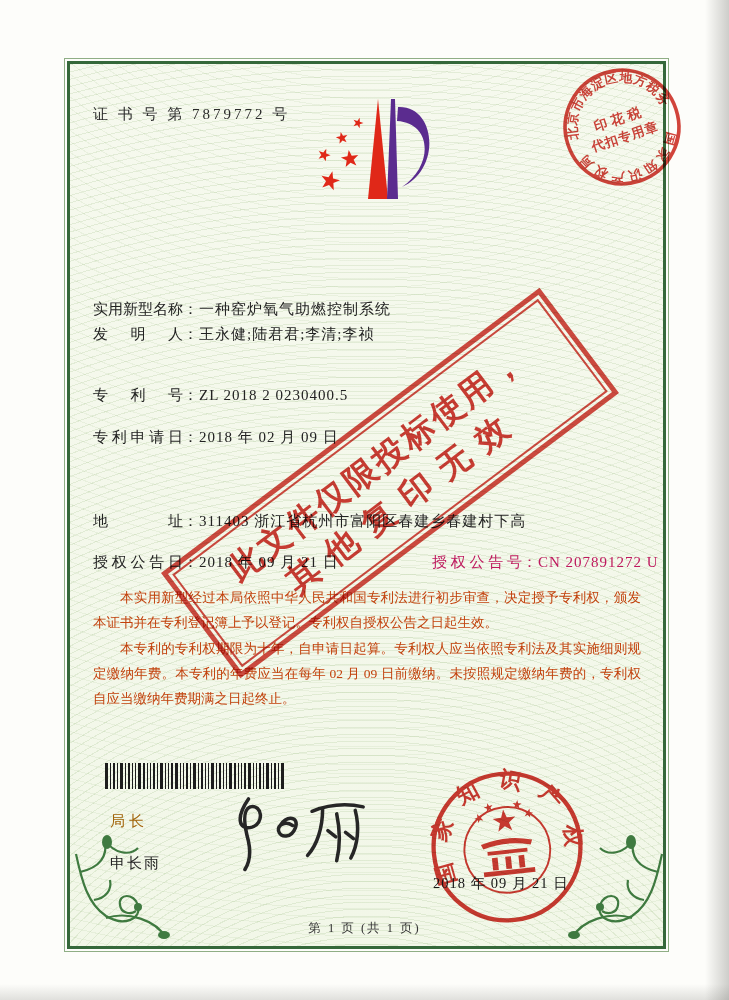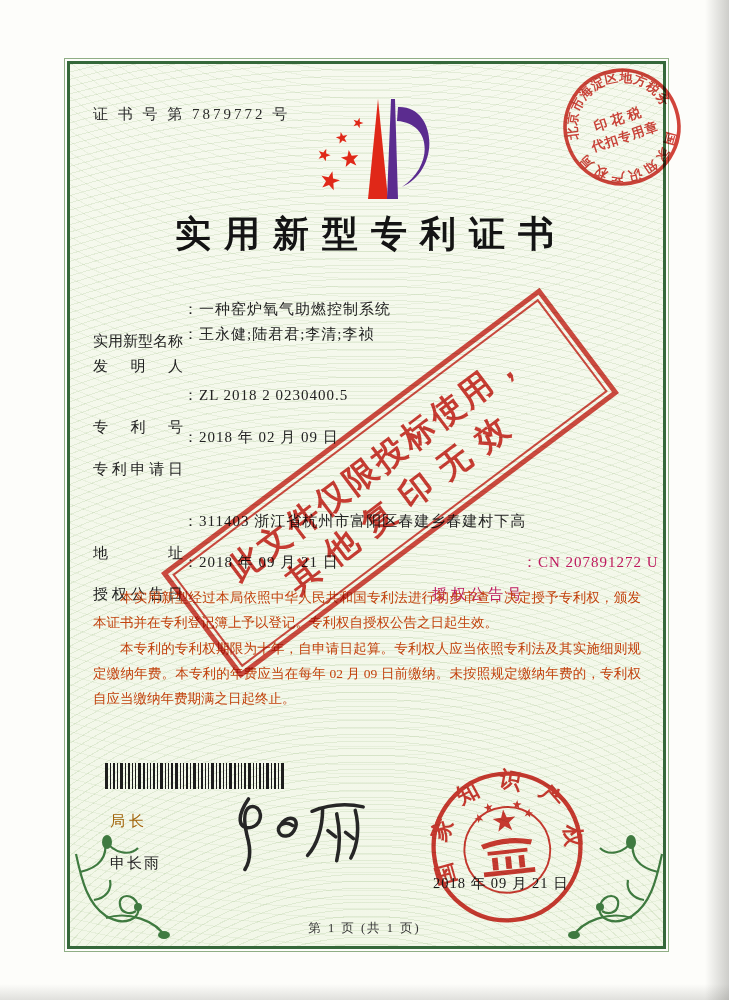--- a/index.html
+++ b/index.html
@@ -30,21 +30,20 @@
   .abs { position:absolute; }
   .cert-no { left:93px; top:105px; font-size:15px; letter-spacing:3px; color:#2b2b2b; }
   .title {
     left:0; top:210px; width:729px; text-align:center;
     font-size:36px; font-weight:bold; letter-spacing:13px; color:#141414; text-indent:13px;
   }
   .field-row { left:93px; font-size:15px; color:#222; white-space:nowrap; }
   .flabel {
     display:inline-block; width:90px; text-align:justify; text-align-last:justify;
     vertical-align:top;
-    margin-top:32px;
   }
   .fcolon { display:inline-block; width:16px; }
   .fvalue { letter-spacing:1px;text-align:right; }
   .grant-no { left:432px; top:553px; font-size:15px; color:#be185d; white-space:nowrap; }
   .body-text {
     left:93px; top:585px; width:548px; font-size:13.5px; line-height:25.3px;
     color:#c2410c; text-align:justify;
   }
   .body-text p { text-indent:2em; margin:0; }
   .barcode-wrap { left:105px; top:763px; }
@@ -139,21 +138,20 @@
         <textPath href="#taxTop" startOffset="2">北京市海淀区地方税务局</textPath>
       </text>
       <text font-size="12.5" fill="#cd2b22" font-weight="bold" letter-spacing="3">
         <textPath href="#taxBot" startOffset="18">国家知识产权局</textPath>
       </text>
       <text x="60" y="56" text-anchor="middle" font-size="13" font-weight="bold" fill="#cd2b22" letter-spacing="4">印花税</text>
       <text x="60" y="74" text-anchor="middle" font-size="12.5" font-weight="bold" fill="#cd2b22" letter-spacing="1">代扣专用章</text>
     </g>
   </svg>
 
-  <div class="abs title">实用新型专利证书</div>
 
   <div class="abs field-row" style="top:300px">
     <span class="flabel">实用新型名称</span><span class="fcolon">：</span><span class="fvalue">一种窑炉氧气助燃控制系统</span>
   </div>
   <div class="abs field-row" style="top:325px">
     <span class="flabel">发明人</span><span class="fcolon">：</span><span class="fvalue">王永健;陆君君;李清;李祯</span>
   </div>
   <div class="abs field-row" style="top:386px">
     <span class="flabel">专利号</span><span class="fcolon">：</span><span class="fvalue">ZL 2018 2 0230400.5</span>
   </div>

